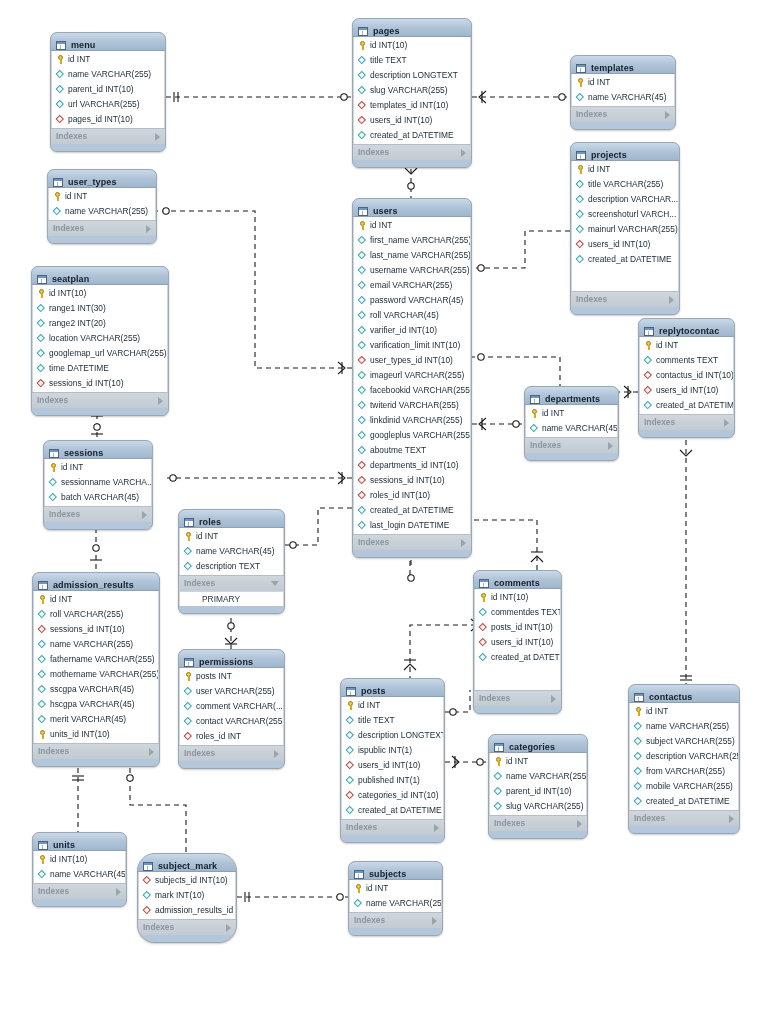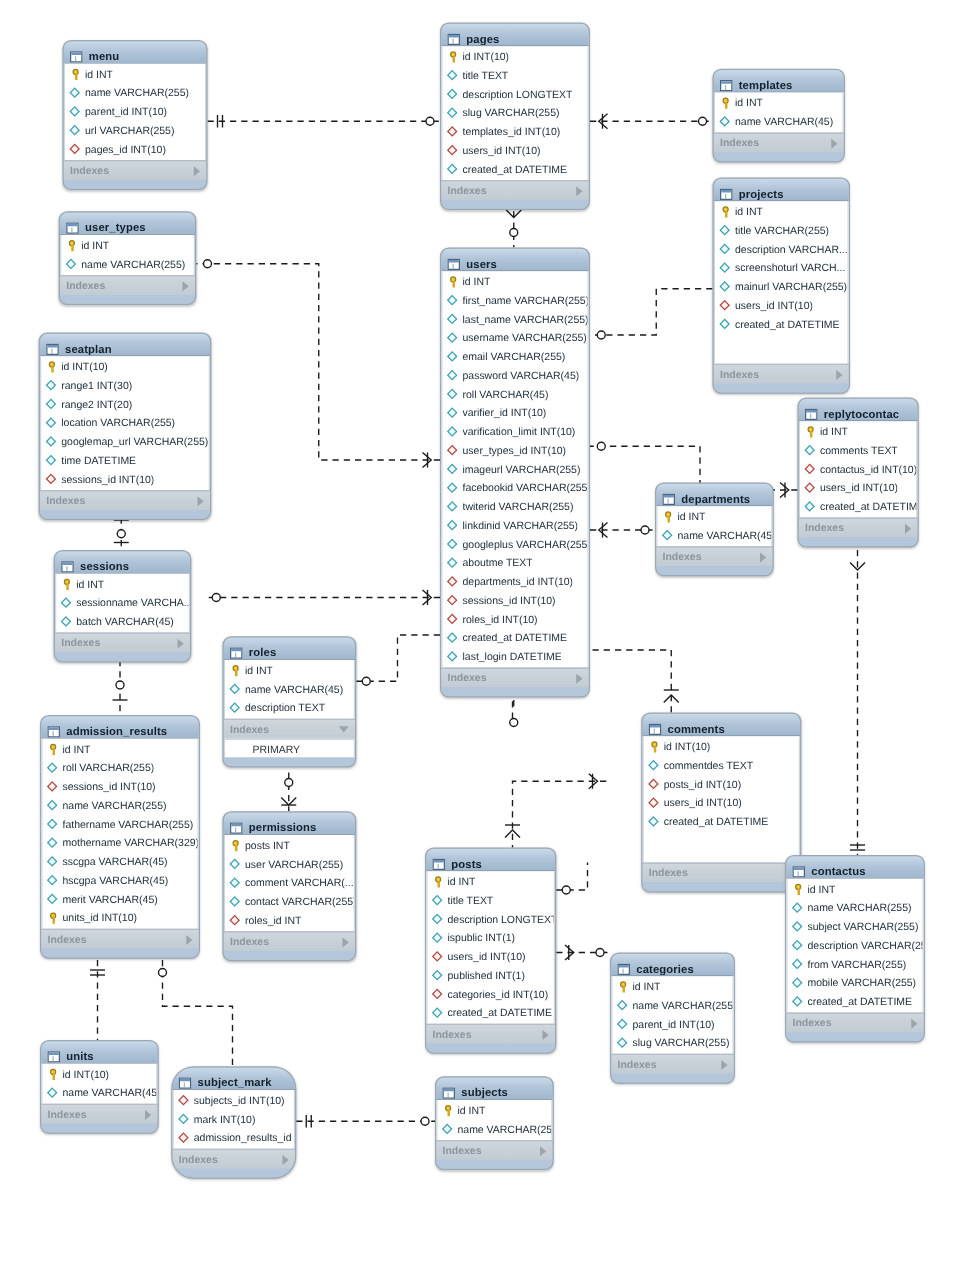--- a/index.html
+++ b/index.html
@@ -382,21 +382,21 @@
           <div class="fld">
             <span class="fi col"></span>
             <span class="fname">name VARCHAR(255)</span>
           </div>
           <div class="fld">
             <span class="fi col"></span>
             <span class="fname">fathername VARCHAR(255)</span>
           </div>
           <div class="fld">
             <span class="fi col"></span>
-            <span class="fname">mothername VARCHAR(329)</span>
+            <span class="fname">mothername VARCHAR(255)</span>
           </div>
           <div class="fld">
             <span class="fi col"></span>
             <span class="fname">sscgpa VARCHAR(45)</span>
           </div>
           <div class="fld">
             <span class="fi col"></span>
             <span class="fname">hscgpa VARCHAR(45)</span>
           </div>
           <div class="fld">
@@ -844,21 +844,21 @@
             <span class="fi col"></span>
             <span class="fname">created_at DATETIME</span>
           </div>
         </div>
         <div class="tbl-idx">
           <span class="lbl">Indexes</span>
           <span class="idx-arrow"></span>
         </div>
         <div class="tbl-foot"></div>
       </div>
-      <div class="tbl" style="left: 513px; top: 570px; width: 128px;">
+      <div class="tbl" style="left: 473px; top: 570px; width: 89px;">
         <div class="tbl-hdr">
           <span class="hdr-ico"></span>
           <span class="hdr-title">comments</span>
           <span class="hdr-caret"></span>
         </div>
         <div class="tbl-body" style="padding-bottom: 25px;">
           <div class="fld">
             <span class="fi pk"></span>
             <span class="fname">id INT(10)</span>
           </div>
@@ -878,21 +878,21 @@
             <span class="fi col"></span>
             <span class="fname">created_at DATETIME</span>
           </div>
         </div>
         <div class="tbl-idx">
           <span class="lbl">Indexes</span>
           <span class="idx-arrow"></span>
         </div>
         <div class="tbl-foot"></div>
       </div>
-      <div class="tbl" style="left: 488px; top: 734px; width: 100px; margin-top: 28px;">
+      <div class="tbl" style="left: 488px; top: 734px; width: 100px;">
         <div class="tbl-hdr">
           <span class="hdr-ico"></span>
           <span class="hdr-title">categories</span>
           <span class="hdr-caret"></span>
         </div>
         <div class="tbl-body">
           <div class="fld">
             <span class="fi pk"></span>
             <span class="fname">id INT</span>
           </div>

